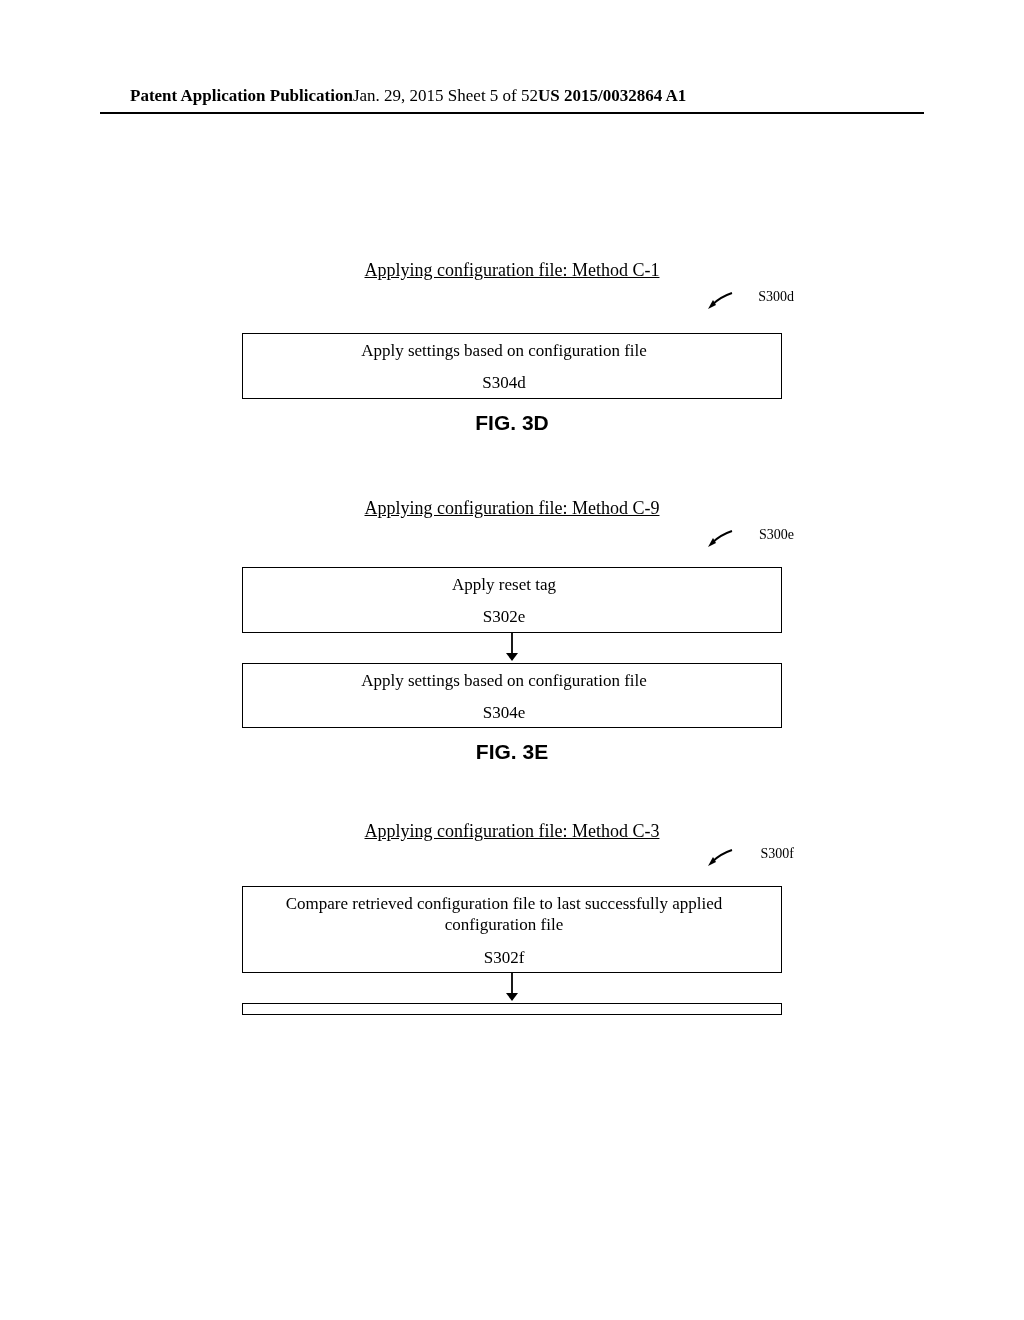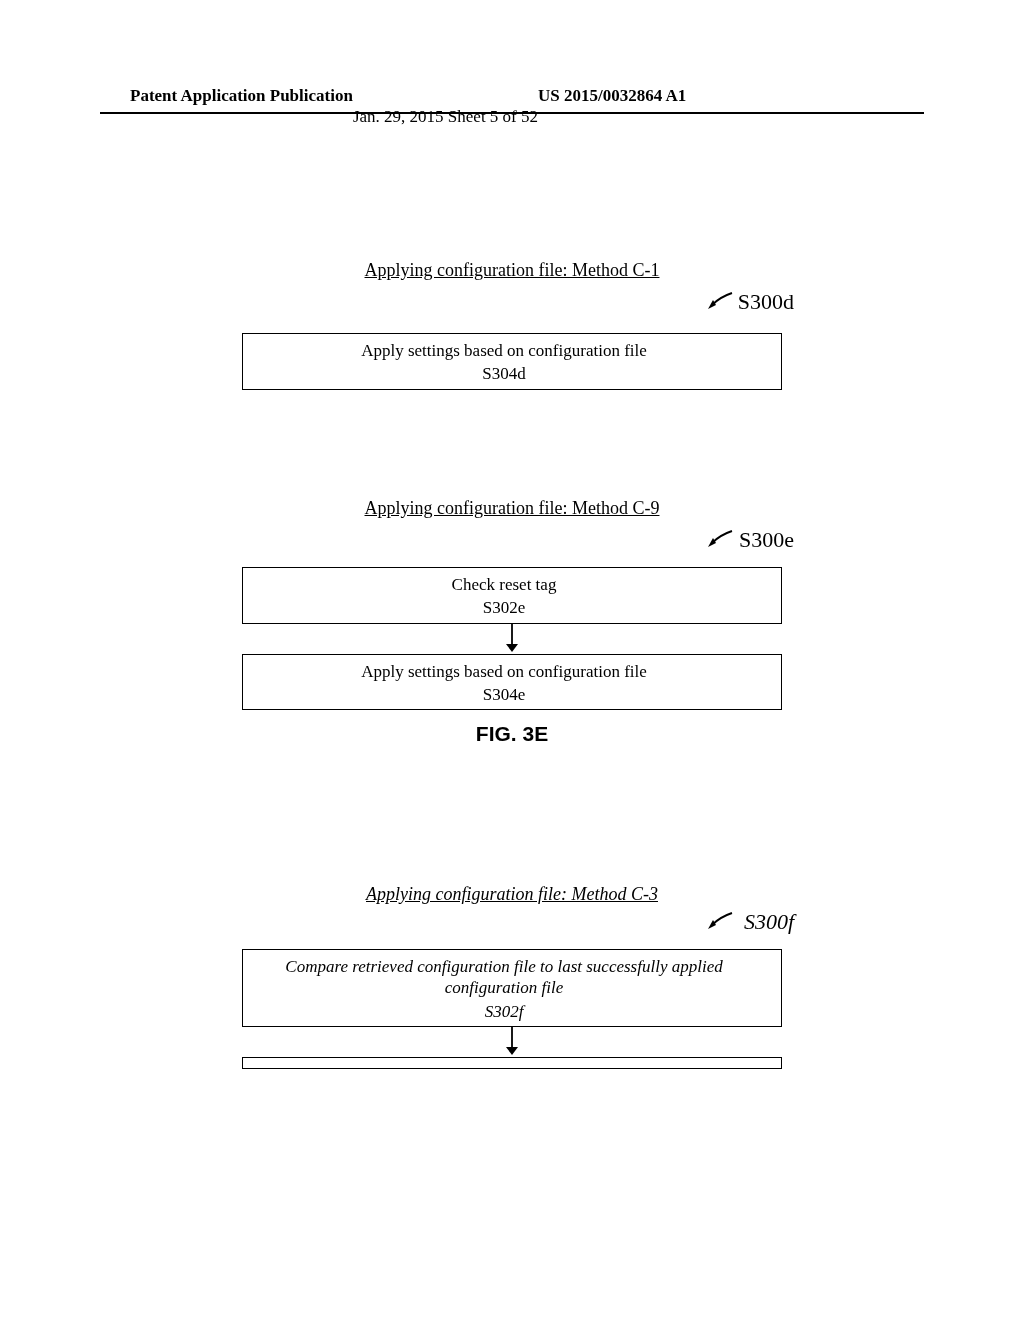--- a/index.html
+++ b/index.html
@@ -14,21 +14,21 @@
   .page-header {
     position: absolute;
     top: 86px;
     left: 130px;
     right: 130px;
     display: flex;
     justify-content: flex-start;
     font-size: 17px;
   }
   .page-header .left { font-weight: bold; }
-  .page-header .mid { font-weight: normal; margin-top: 21px; }
+  .page-header .mid { font-weight: normal; }
   .page-header .right { font-weight: bold; }
   .header-rule {
     position: absolute;
     top: 112px;
     left: 100px;
     right: 100px;
     height: 2px;
     background: #000;
   }
 
@@ -50,56 +50,56 @@
     position: absolute;
     right: 48px;
     top: 4px;
     width: 28px;
     height: 20px;
   }
   .ref-label {
     position: absolute;
     right: -12px;
     top: 2px;
-    font-size: 22px;
+    font-size: 14px;
   }
 
   .step-box {
     width: 540px;
     margin: 0 auto;
     border: 1.5px solid #000;
     padding: 6px 26px 4px 10px;
     text-align: center;
     font-size: 17px;
     line-height: 1.25;
     background: #fff;
   }
   .step-box .step-text { display: block; }
-  .step-box .step-code { display: block; margin-top: 2px; }
+  .step-box .step-code { display: block; margin-top: 11px; }
 
   .flow-arrow {
     width: 540px;
     margin: 0 auto;
     height: 30px;
     display: flex;
     align-items: center;
     justify-content: center;
   }
 
   .fig-label {
     font-size: 21px;
     font-weight: bold;
     margin-top: 12px;
     font-family: Arial, Helvetica, sans-serif;
   }
 
   
   #sec-d { top: 260px; }
   #sec-e { top: 498px; }
-  #sec-f { top: 884px; font-style: italic; }
+  #sec-f { top: 821px; }
 
   svg { display: block; }
 </style>
 </head>
 <body>
 
 <div class="page-header">
   <span class="left">Patent Application Publication</span>
   <span class="mid">Jan. 29, 2015  Sheet 5 of 52</span>
   <span class="right">US 2015/0032864 A1</span>
@@ -113,34 +113,35 @@
       <path d="M26 2 Q14 6 6 14" stroke="#000" stroke-width="2" fill="none"></path>
       <path d="M2 18 L10 14 L7 9 Z" fill="#000"></path>
     </svg>
     <span class="ref-label">S300d</span>
   </div>
   <div style="height:18px"></div>
   <div class="step-box">
     <span class="step-text">Apply settings based on configuration file</span>
     <span class="step-code">S304d</span>
   </div>
+  <div class="fig-label">FIG. 3D</div>
 </div>
 
 <div class="fig-section" id="sec-e">
   <div class="method-title">Applying configuration file: Method C-9</div>
   <div class="ref-wrap">
     <svg class="ref-arrow" viewBox="0 0 28 20">
       <path d="M26 2 Q14 6 6 14" stroke="#000" stroke-width="2" fill="none"></path>
       <path d="M2 18 L10 14 L7 9 Z" fill="#000"></path>
     </svg>
     <span class="ref-label">S300e</span>
   </div>
   <div style="height:14px"></div>
   <div class="step-box">
-    <span class="step-text">Check reset tag</span>
+    <span class="step-text">Apply reset tag</span>
     <span class="step-code">S302e</span>
   </div>
   <div class="flow-arrow">
     <svg width="20" height="30" viewBox="0 0 20 30">
       <line x1="10" y1="0" x2="10" y2="22" stroke="#000" stroke-width="1.8"></line>
       <path d="M4 20 L10 28 L16 20 Z" fill="#000"></path>
     </svg>
   </div>
   <div class="step-box">
     <span class="step-text">Apply settings based on configuration file</span>

